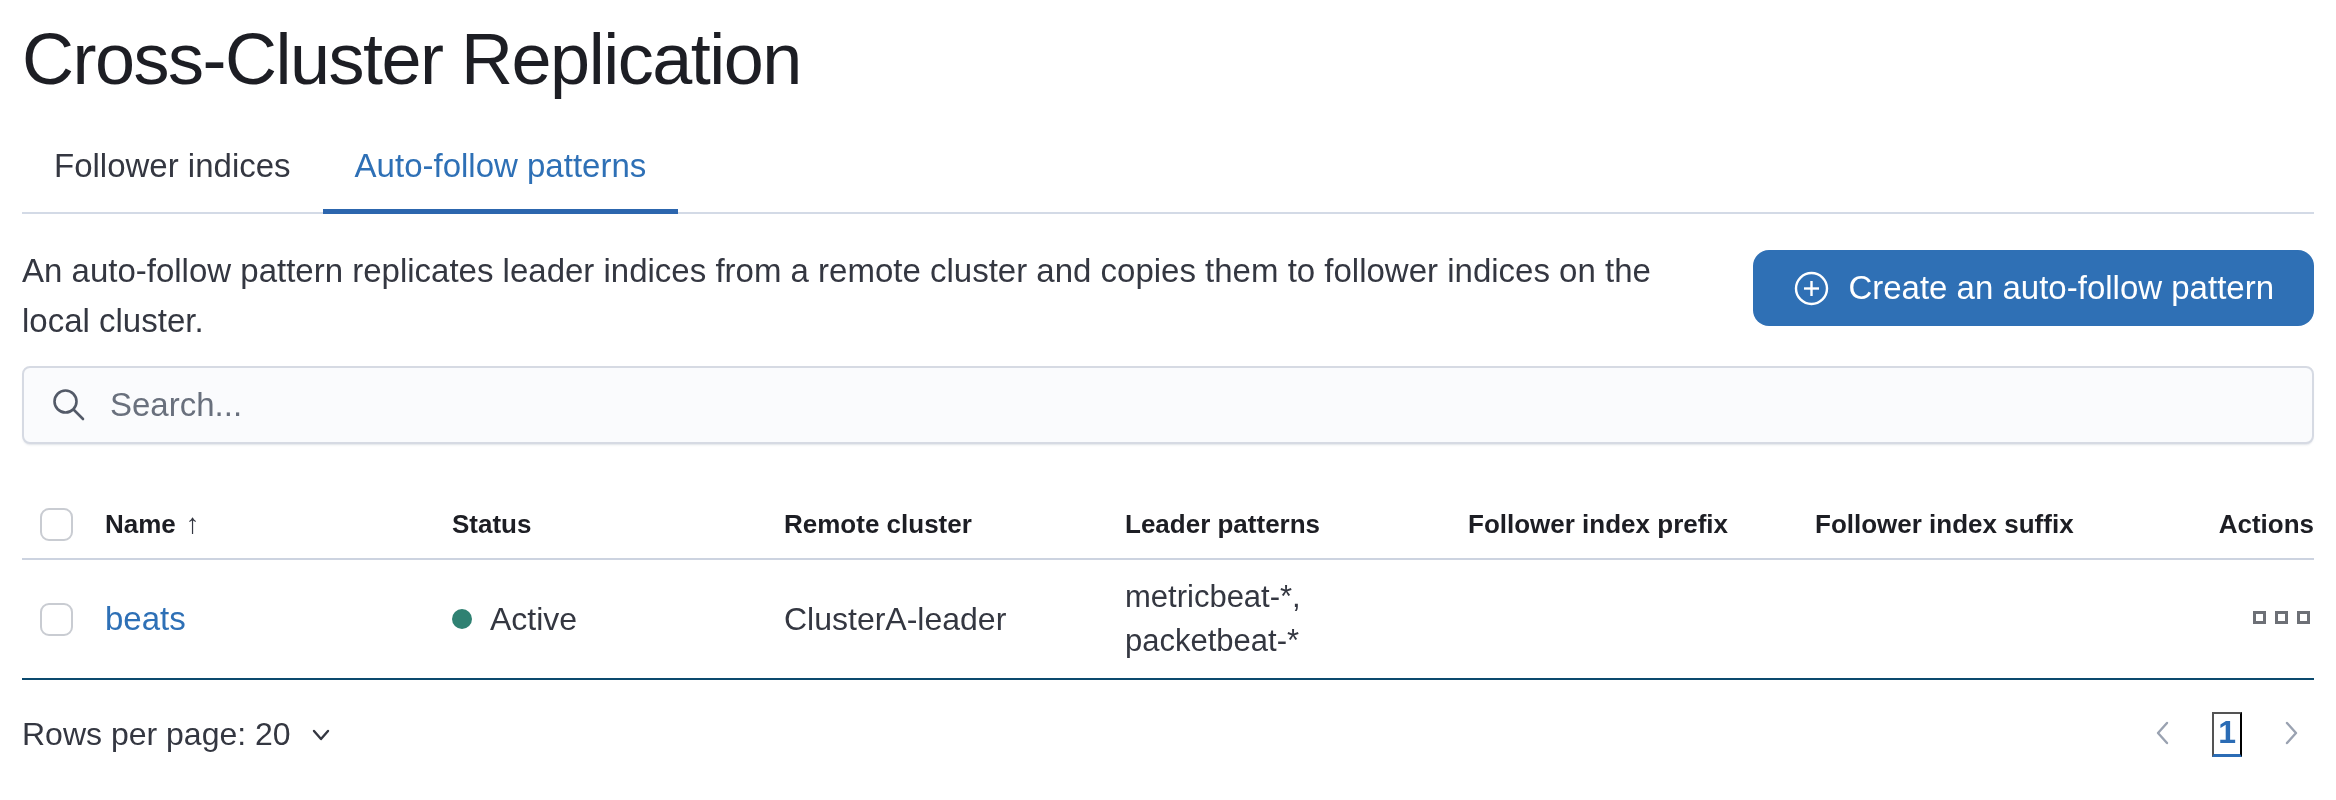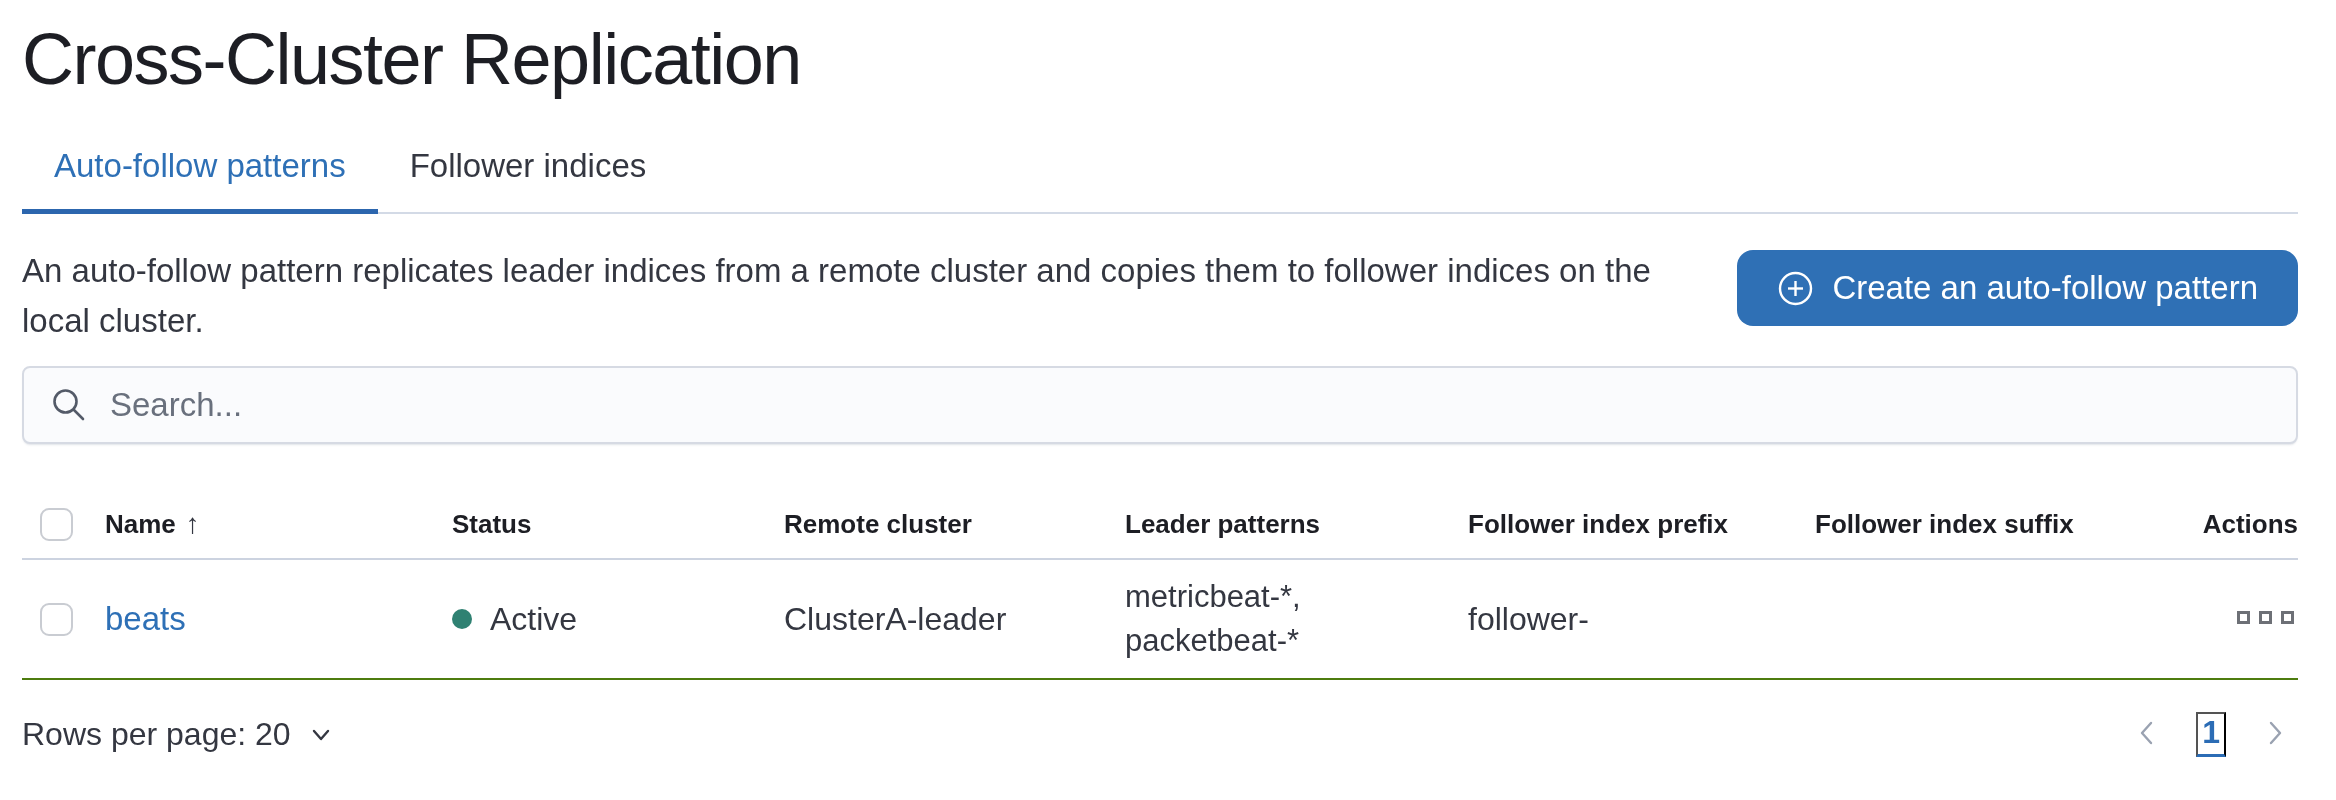--- a/index.html
+++ b/index.html
@@ -3,21 +3,21 @@
 <meta charset="utf-8">
 <style>
   * { margin: 0; padding: 0; box-sizing: border-box; }
   html, body { background: #fff; }
   body {
     width: 2336px; height: 800px;
     font-family: "Liberation Sans", sans-serif;
     color: #343741;
     overflow: hidden;
   }
-  .container { padding: 16px 38px 0 22px; }
+  .container { padding: 16px 22px 0 22px; }
 
   
   .page-title {
     font-size: 72px; font-weight: 400; color: #1d1e24;
     letter-spacing: -1.5px; line-height: 86px;
   }
 
   
   .tabs { margin-top: 44px; border-bottom: 2px solid #d3dae6; display: flex; }
   .tab {
@@ -63,21 +63,21 @@
   .search-input {
     flex: 1; height: 100%; border: none; outline: none; background: transparent;
     font-size: 33px; color: #343741; font-family: "Liberation Sans", sans-serif;
   }
   .search-input::placeholder { color: #69707d; }
 
   
   .table { margin-top: 46px; width: 100%; }
   .thead-row, .tbody-row { display: flex; align-items: center; width: 100%; }
   .thead-row { height: 70px; border-bottom: 2px solid #ccd3e0; }
-  .tbody-row { height: 120px; border-bottom: 2px solid #4d7c0f; }
+  .tbody-row { height: 120px; border-bottom: 2px solid #0c4a6e; }
   .col-check   { flex: 0 0 83px;  padding-left: 18px; }
   .col-name    { flex: 0 0 335px; }
   .col-status  { flex: 0 0 340px; padding-left: 12px; }
   .col-remote  { flex: 0 0 345px; padding-left: 4px; }
   .col-leader  { flex: 0 0 340px; }
   .col-prefix  { flex: 0 0 350px; padding-left: 3px; }
   .col-suffix  { flex: 0 0 345px; }
   .col-actions { flex: 1 1 auto; text-align: right; }
   .th { font-size: 26px; font-weight: 700; color: #1d1e24; }
   .th .sort-arrow { font-weight: 400; font-size: 28px; margin-left: 10px; color: #343741; }
@@ -125,22 +125,22 @@
   }
 </style>
 </head>
 <body>
 
 <div class="container">
 
   <h1 class="page-title">Cross-Cluster Replication</h1>
 
   <div class="tabs">
+    <button class="tab">Follower indices</button>
     <button class="tab active">Auto-follow patterns</button>
-    <button class="tab">Follower indices</button>
   </div>
 
   <div class="desc-row">
     <div class="description">An auto-follow pattern replicates leader indices from a remote cluster and copies them to follower indices on the local cluster.</div>
     <button class="create-btn">
       <span class="plus-ico">
         <svg width="37" height="37" viewBox="0 0 37 37">
           <circle cx="18.5" cy="18.5" r="15.5" fill="none" stroke="#ffffff" stroke-width="2.4"></circle>
           <line x1="18.5" y1="11" x2="18.5" y2="26" stroke="#ffffff" stroke-width="2.4"></line>
           <line x1="11" y1="18.5" x2="26" y2="18.5" stroke="#ffffff" stroke-width="2.4"></line>
@@ -188,21 +188,20 @@
         <span class="status-wrap">
           <span class="status-dot"></span>
           <span>Active</span>
         </span>
       </div>
       <div class="col-remote cell">ClusterA-leader</div>
       <div class="col-leader cell leader-lines">
         <span>metricbeat-*,</span>
         <span>packetbeat-*</span>
       </div>
-      <div class="col-prefix cell">follower-</div>
       <div class="col-suffix cell"></div>
       <div class="col-actions">
         <button class="actions-btn">
           <span>
             <span class="sq"></span><span class="sq"></span><span class="sq"></span>
           </span>
         </button>
       </div>
     </div>
 

